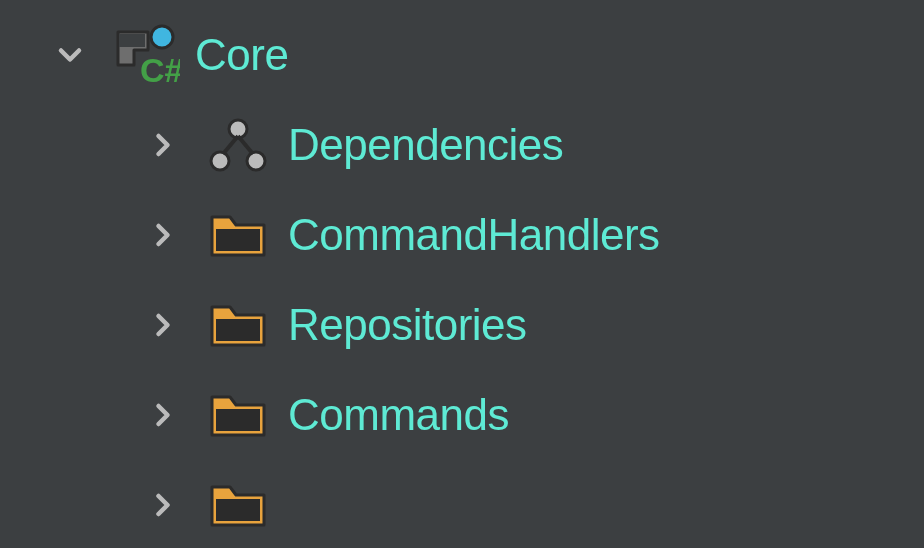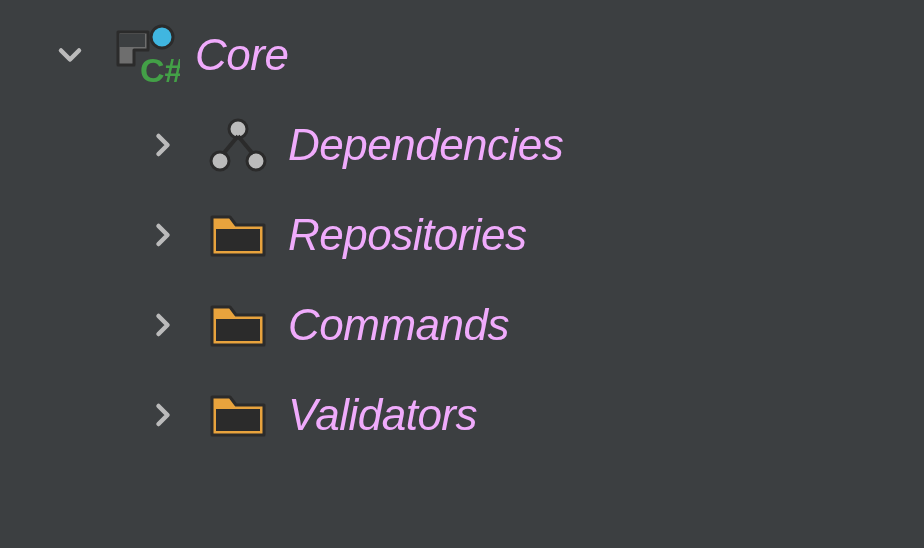--- a/index.html
+++ b/index.html
@@ -41,24 +41,23 @@
     .node-icon {
       width: 70px;
       height: 70px;
       display: flex;
       align-items: center;
       justify-content: center;
       margin-right: 15px;
       flex-shrink: 0;
     }
     .label {
-      color: #f0abfc;
+      color: #5eead4;
       font-weight: 400;
       letter-spacing: -0.5px;
-      font-style: italic;
     }
   </style>
 </head>
 <body>
 
 <div class="tree">
 
   <div class="tree-row">
     <span class="expand-icon">
       <svg width="36" height="36" viewBox="0 0 24 24" fill="none">
@@ -87,20 +86,34 @@
         <circle cx="32" cy="16" r="9" fill="#bbbbbb" stroke="#2b2b2b" stroke-width="3"></circle>
         <circle cx="14" cy="48" r="9" fill="#bbbbbb" stroke="#2b2b2b" stroke-width="3"></circle>
         <circle cx="50" cy="48" r="9" fill="#bbbbbb" stroke="#2b2b2b" stroke-width="3"></circle>
         <line x1="32" y1="23" x2="17" y2="41" stroke="#2b2b2b" stroke-width="4"></line>
         <line x1="32" y1="23" x2="47" y2="41" stroke="#2b2b2b" stroke-width="4"></line>
       </svg>
     </span>
     <span class="label">Dependencies</span>
   </div>
 
+  <div class="tree-row child">
+    <span class="expand-icon">
+      <svg width="36" height="36" viewBox="0 0 24 24" fill="none">
+        <path d="M9 6l6 6-6 6" stroke="#bbbbbb" stroke-width="3" stroke-linecap="round" stroke-linejoin="round"></path>
+      </svg>
+    </span>
+    <span class="node-icon">
+      <svg width="64" height="64" viewBox="0 0 64 64">
+        <path d="M 6 14 L 6 52 L 58 52 L 58 22 L 30 22 L 24 14 Z" fill="#e8a33d" stroke="#2b2b2b" stroke-width="3" stroke-linejoin="round"></path>
+        <rect x="10" y="26" width="44" height="22" fill="#2b2b2b"></rect>
+      </svg>
+    </span>
+    <span class="label">CommandHandlers</span>
+  </div>
 
   <div class="tree-row child">
     <span class="expand-icon">
       <svg width="36" height="36" viewBox="0 0 24 24" fill="none">
         <path d="M9 6l6 6-6 6" stroke="#bbbbbb" stroke-width="3" stroke-linecap="round" stroke-linejoin="round"></path>
       </svg>
     </span>
     <span class="node-icon">
       <svg width="64" height="64" viewBox="0 0 64 64">
         <path d="M 6 14 L 6 52 L 58 52 L 58 22 L 30 22 L 24 14 Z" fill="#e8a33d" stroke="#2b2b2b" stroke-width="3" stroke-linejoin="round"></path>
@@ -130,16 +143,15 @@
       <svg width="36" height="36" viewBox="0 0 24 24" fill="none">
         <path d="M9 6l6 6-6 6" stroke="#bbbbbb" stroke-width="3" stroke-linecap="round" stroke-linejoin="round"></path>
       </svg>
     </span>
     <span class="node-icon">
       <svg width="64" height="64" viewBox="0 0 64 64">
         <path d="M 6 14 L 6 52 L 58 52 L 58 22 L 30 22 L 24 14 Z" fill="#e8a33d" stroke="#2b2b2b" stroke-width="3" stroke-linejoin="round"></path>
         <rect x="10" y="26" width="44" height="22" fill="#2b2b2b"></rect>
       </svg>
     </span>
-    <span class="label">Validators</span>
   </div>
 
 </div>
 
 </body></html>

